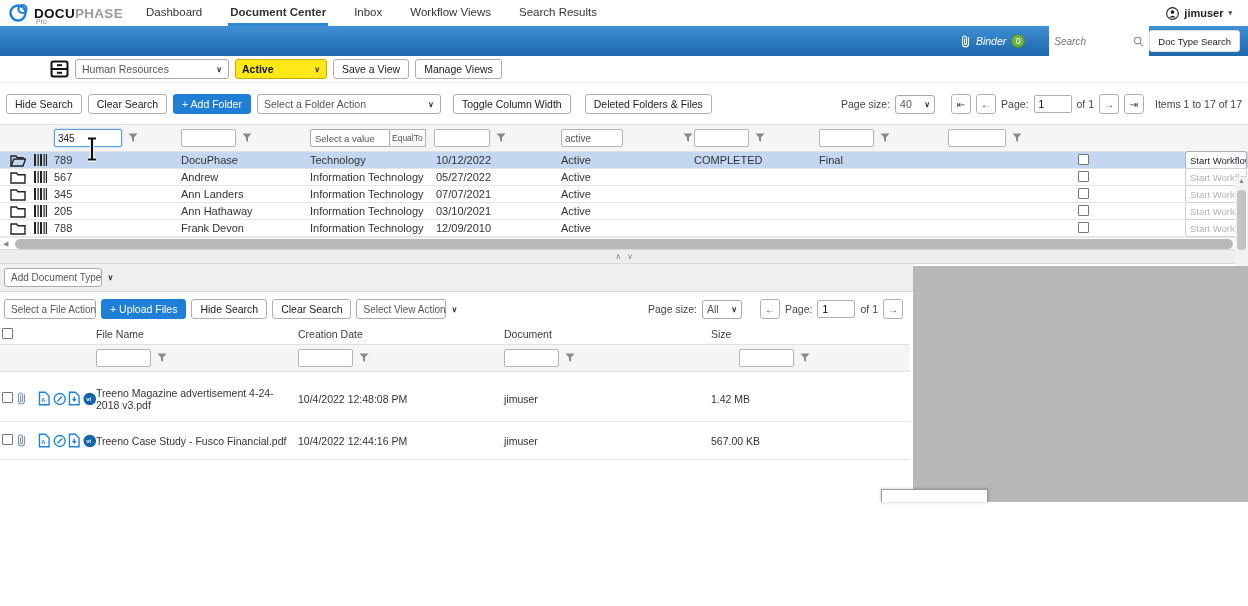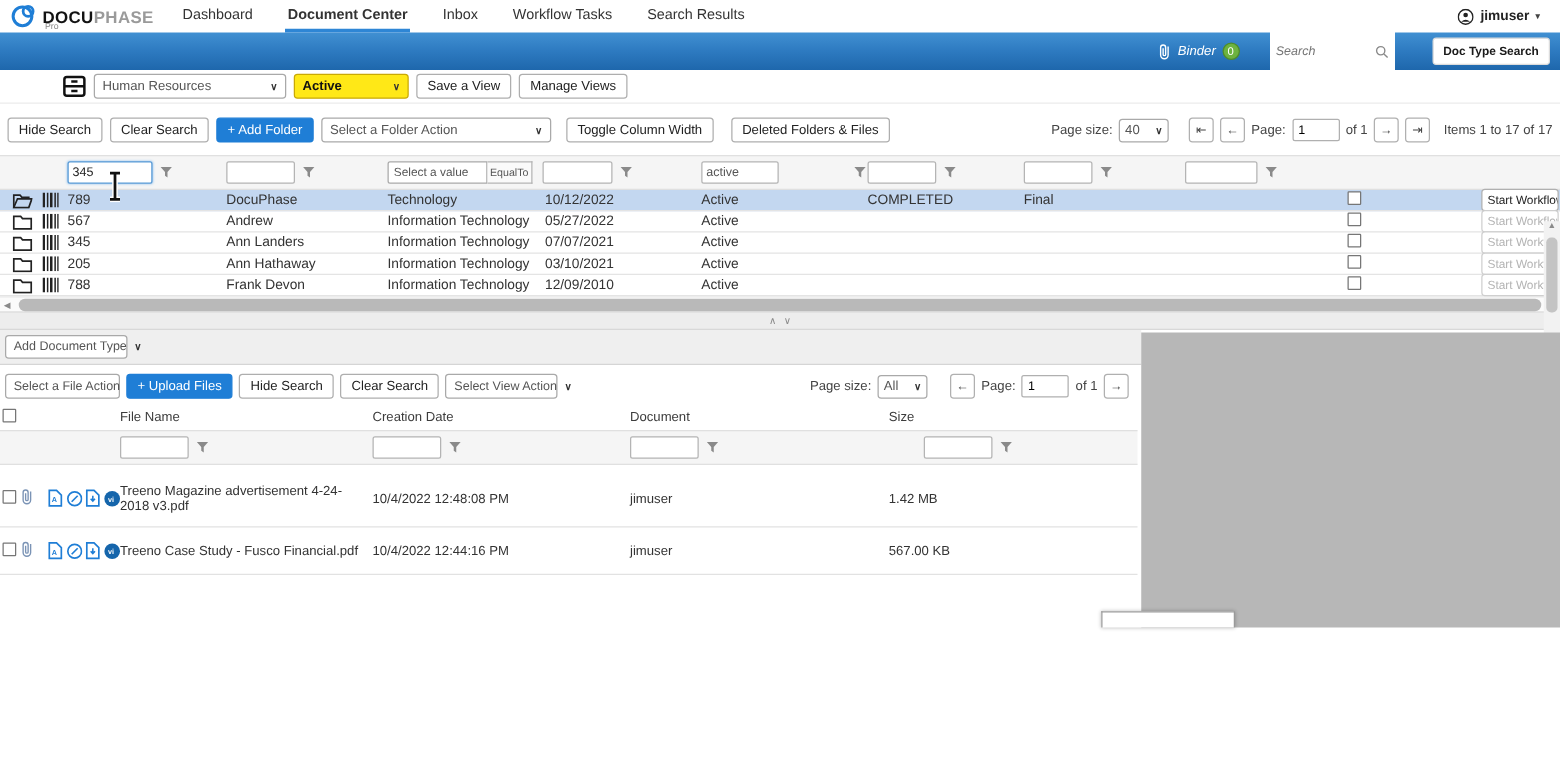--- a/index.html
+++ b/index.html
@@ -15,23 +15,23 @@
   .navitems { display:flex; gap:24px; margin-left:14px; height:26px; align-items:stretch; }
   .navitem { display:flex; align-items:center; padding:0 2px; font-size:11.5px; color:#333; border-bottom:3px solid transparent; cursor:pointer; }
   .navitem.active { font-weight:bold; border-bottom-color:#2e86d5; }
   .usermenu { margin-left:auto; margin-right:16px; display:flex; align-items:center; gap:5px; font-size:11px; font-weight:bold; color:#222; }
   .caret-sm { font-size:7px; color:#444; }
 
   
   .bluebar { height:30px; background:linear-gradient(to bottom,#4190d2,#2f7cc2 45%,#1e67ac); display:flex; align-items:center; justify-content:flex-end; padding-right:8px; }
   .binder { display:flex; align-items:center; gap:5px; color:#fff; font-size:10.5px; font-style:italic; margin-right:24px; }
   .badge { width:14px; height:14px; border-radius:50%; background:#6db33f; border:1px solid #4e8c2a; color:#fff; font-size:9px; font-style:normal; display:flex; align-items:center; justify-content:center; }
-  .searchbox { width:100px; height:36px; background:#fff; border-radius:2px; display:flex; align-items:center; padding:0 5px; margin-right:30px; }
+  .searchbox { width:100px; height:36px; background:#fff; border-radius:2px; display:flex; align-items:center; padding:0 5px; }
   .searchbox input { border:none; outline:none; flex:1; width:60px; font-size:10px; font-style:italic; color:#777; font-family:"Liberation Sans",sans-serif; }
-  .doctypebtn { height:22px; background:#fff; border:1px solid #dcdcdc; border-radius:3px; font-size:9.5px; font-weight:bold; color:#1a1a1a; padding:0 8px; white-space:nowrap; }
+  .doctypebtn { height:22px; background:#fff; border:1px solid #dcdcdc; border-radius:3px; font-size:9.5px; font-weight:normal; color:#1a1a1a; padding:0 8px; white-space:nowrap; }
 
   
   .viewrow { height:27px; display:flex; align-items:center; gap:6px; padding-left:50px; border-bottom:1px solid #ececec; }
 
   
   .sel { display:inline-flex; align-items:center; justify-content:space-between; background:#fff; border:1px solid #a9a9a9; border-radius:3px; height:20px; padding:0 6px; font-size:10.5px; color:#555; cursor:pointer; white-space:nowrap; }
   .sel .sc { font-size:8px; font-weight:bold; color:#333; margin-left:6px; }
   .sel.yellow { background:#ffe817; border-color:#c9a906; color:#111; font-weight:bold; }
   .btn { display:inline-flex; align-items:center; justify-content:center; height:20px; padding:0 8px; background:#fff; border:1px solid #aeaeae; border-radius:3px; font-size:10.5px; color:#222; white-space:nowrap; cursor:pointer; }
   .btn.primary { background:#1f7ed6; border-color:#1f7ed6; color:#fff; }
@@ -118,21 +118,21 @@
       <circle cx="10" cy="11" r="7.5" fill="none" stroke="#1f7ed6" stroke-width="2.4"></circle>
       <circle cx="14.5" cy="7" r="4" fill="none" stroke="#1f7ed6" stroke-width="2.2"></circle>
     </svg>
     <span class="brand"><b>DOCU</b><span class="lt">PHASE</span></span>
     <span class="pro">Pro</span>
   </div>
   <nav class="navitems">
     <div class="navitem">Dashboard</div>
     <div class="navitem active">Document Center</div>
     <div class="navitem">Inbox</div>
-    <div class="navitem">Workflow Tasks</div>
+    <div class="navitem">Workflow Views</div>
     <div class="navitem">Search Results</div>
   </nav>
   <div class="usermenu">
     <svg width="13" height="13" viewBox="0 0 14 14">
       <circle cx="7" cy="7" r="6.3" fill="none" stroke="#222" stroke-width="1.2"></circle>
       <circle cx="7" cy="5.4" r="2" fill="#222"></circle>
       <path d="M3.2,11.2 Q7,7.8 10.8,11.2" fill="#222"></path>
     </svg>
     <span>jimuser</span>
     <span class="caret-sm">▾</span>

